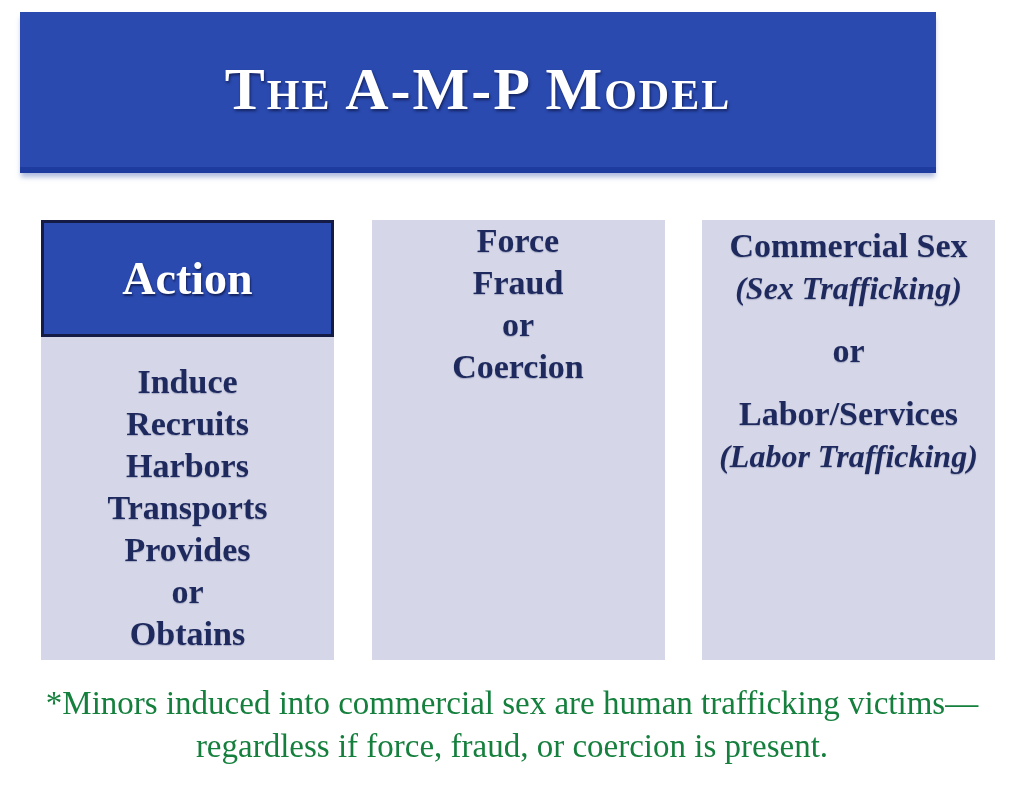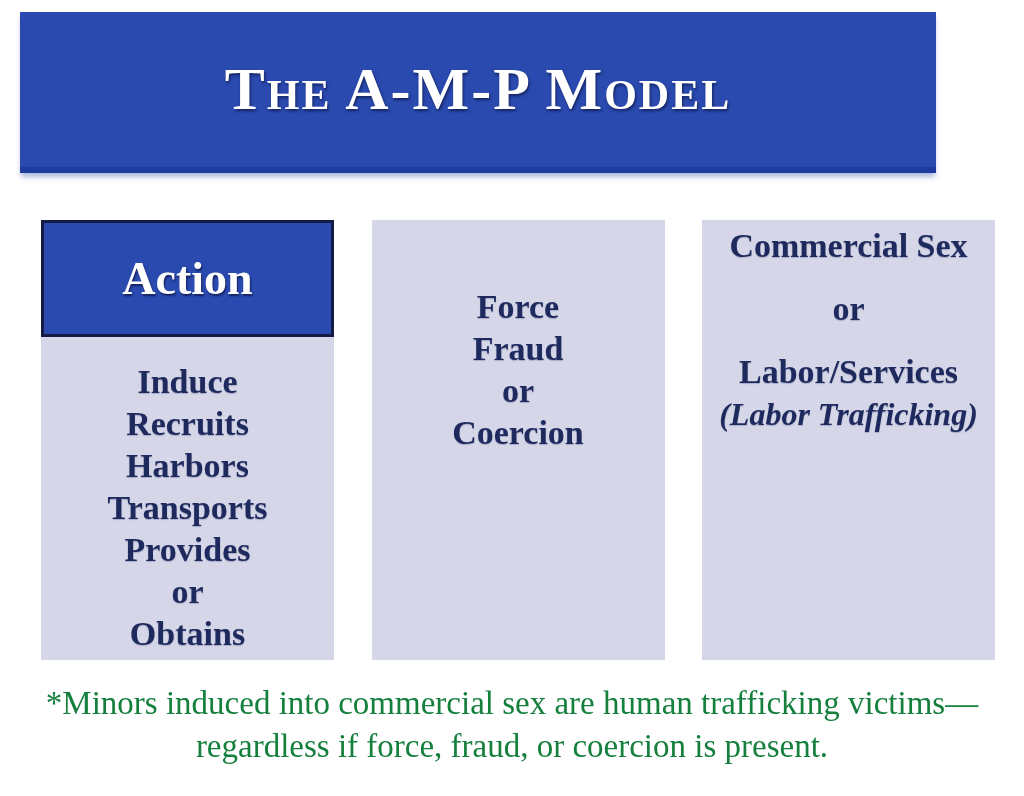--- a/index.html
+++ b/index.html
@@ -72,21 +72,21 @@
     flex: 1;
     background: #d5d6e7;
     color: #1e2a5e;
     font-weight: bold;
     font-size: 34px;
     line-height: 42px;
     text-align: center;
     text-shadow: 0 1px 1px rgba(30, 42, 94, 0.25);
   }
   .col-body.action  { padding-top: 24px; }
-  .col-body.means   { padding-top: 66px; }
+  .col-body.means   { }
   .col-body.purpose { padding-top: 5px; }
   .item { white-space: nowrap; }
   .item.italic {
     font-style: italic;
     font-size: 32px;
   }
   .item.or-gap { margin: 21px 0; }
 
   
   .footnote {
@@ -127,20 +127,21 @@
       <div class="item">Force</div>
       <div class="item">Fraud</div>
       <div class="item">or</div>
       <div class="item">Coercion</div>
     </div>
   </div>
 
   <div class="column">
     <div class="col-body purpose">
       <div class="item">Commercial Sex</div>
+      <div class="item italic">(Sex Trafficking)</div>
       <div class="item or-gap">or</div>
       <div class="item">Labor/Services</div>
       <div class="item italic">(Labor Trafficking)</div>
     </div>
   </div>
 
 </div>
 
 <div class="footnote">
   <div>*Minors induced into commercial sex are human trafficking victims—</div>

